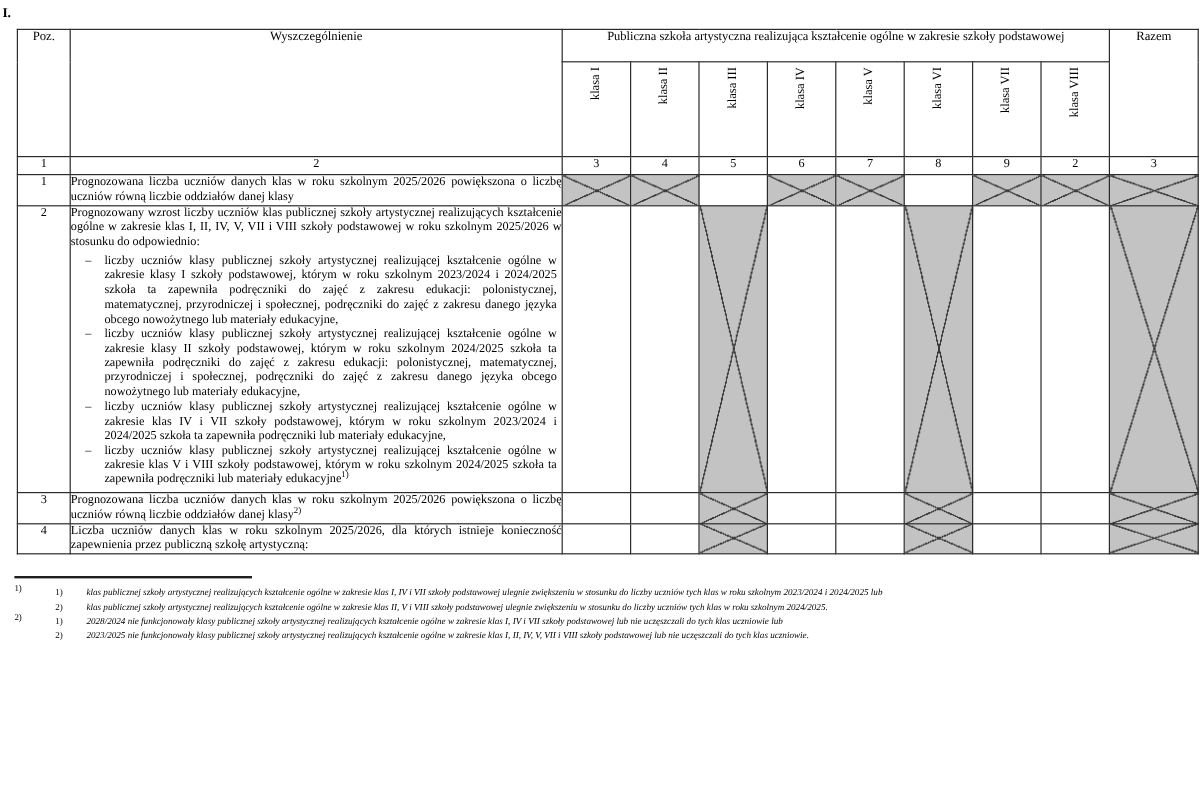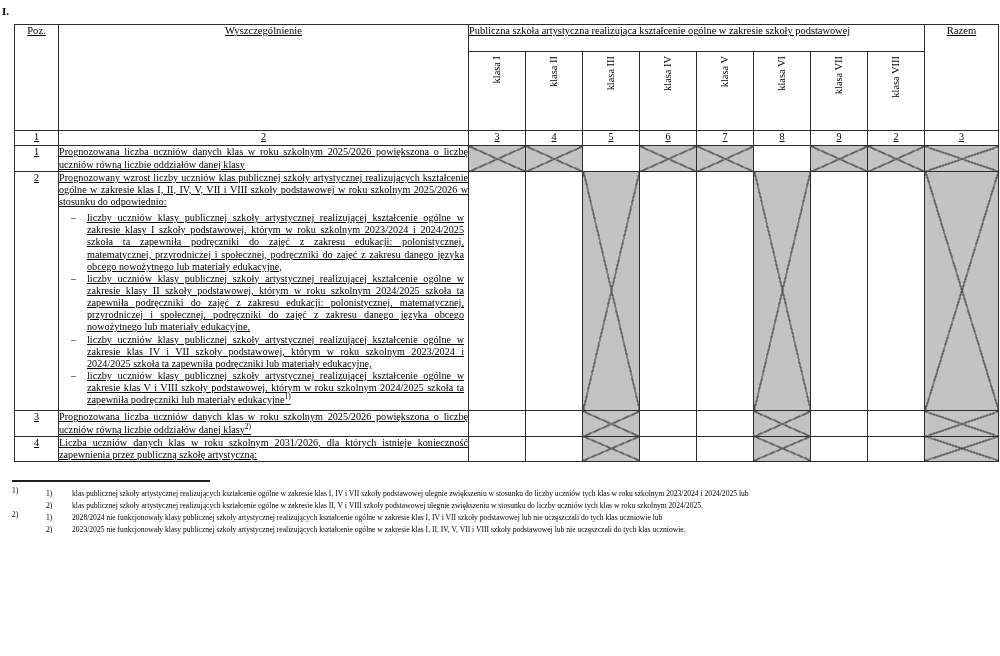--- a/index.html
+++ b/index.html
@@ -38,21 +38,20 @@
   
   .tbl-wrap {
     padding: 0 14px 0 14px;
   }
   table.form {
     border-collapse: collapse;
     table-layout: fixed;
     width: 972px;
     font-size: 10.2px;
     line-height: 1.18;
-    text-decoration: underline;
   }
   table.form td, table.form th {
     border: 1px solid #2b2b2b;
     padding: 0;
     vertical-align: top;
     font-weight: normal;
   }
   .outer-top td, .outer-top th { border-top-width: 2px; }
 
   
@@ -61,21 +60,21 @@
   col.c-kl    { width: 57px; }
   col.c-raz   { width: 74px; }
 
   
   .h-center {
     text-align: center;
     vertical-align: middle;
     font-size: 10.6px;
   }
   .h-group {
-    text-align: left;
+    text-align: center;
     vertical-align: middle;
     height: 26px;
     font-size: 10.4px;
   }
   .h-vert {
     height: 78px;
     vertical-align: bottom;
     text-align: center;
     position: relative;
   }
@@ -163,21 +162,21 @@
   .fn-mark sup { font-size: 7.4px; }
   .fn-body { flex: 1 1 auto; }
   .fn-lead { margin: 0 0 2px 0; }
   .fn-list { list-style: none; margin: 0; padding: 0; }
   .fn-list li {
     display: flex;
     align-items: flex-start;
     margin-bottom: 1.5px;
   }
   .fn-list li .lm { flex: 0 0 26px; padding-left: 12px; }
-  .fn-list li .lt { flex: 1 1 auto; }
+  .fn-list li .lt { flex: 1 1 auto; font-style: italic; }
 </style>
 </head>
 <body>
 
 <div class="doc-heading">
   <div class="num">I.</div>
 </div>
 
 <div class="tbl-wrap">
 <table class="form">
@@ -273,21 +272,21 @@
           <td></td>
           <td></td>
           <td class="x"></td>
           <td></td>
           <td></td>
           <td class="x"></td>
         </tr>
         <tr>
           <td class="poz">4</td>
           <td class="desc">
-            <p><span>Liczba uczniów danych klas w roku szkolnym 2031/2026, dla których istnieje konieczność zapewnienia przez publiczną szkołę artystyczną:</span></p>
+            <p><span>Liczba uczniów danych klas w roku szkolnym 2025/2026, dla których istnieje konieczność zapewnienia przez publiczną szkołę artystyczną:</span></p>
           </td>
           <td></td>
           <td></td>
           <td class="x"></td>
           <td></td>
           <td></td>
           <td class="x"></td>
           <td></td>
           <td></td>
           <td class="x"></td>

